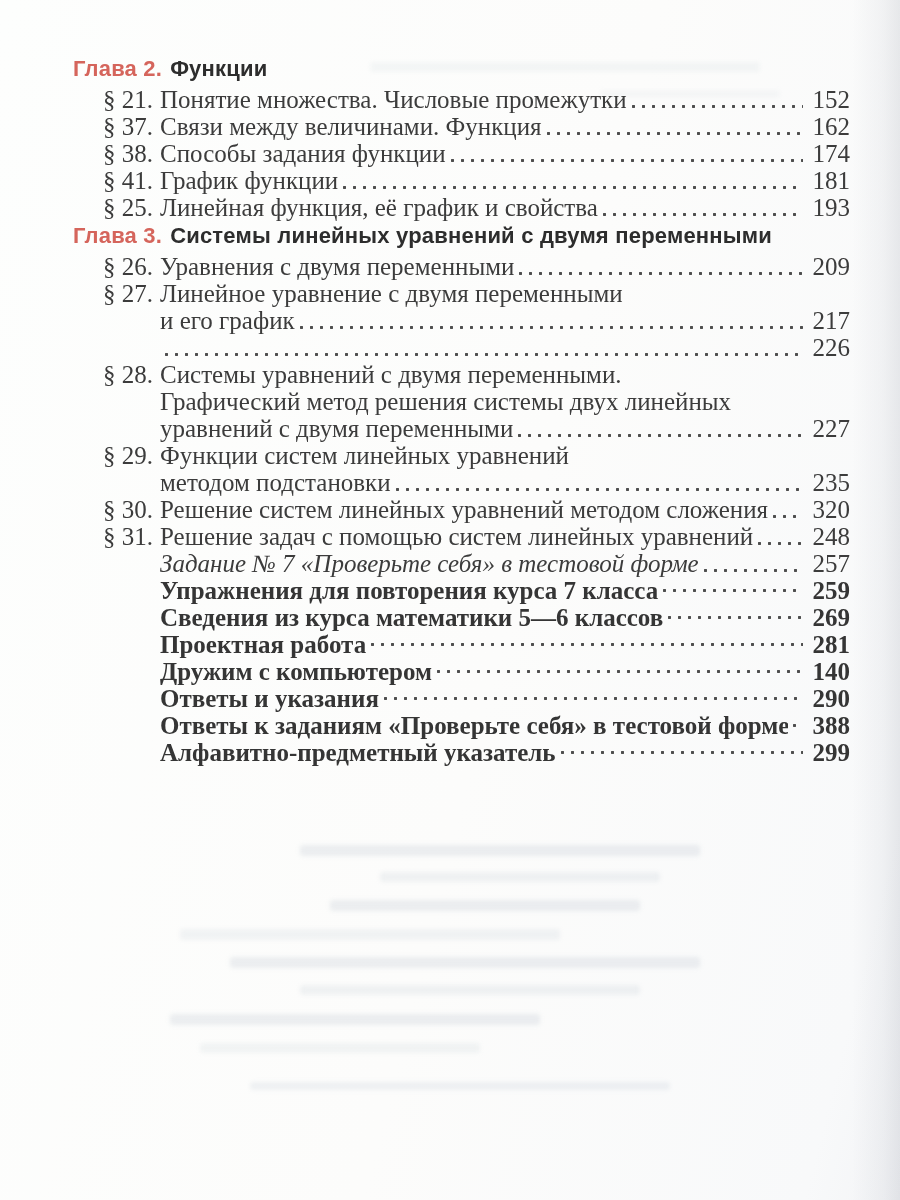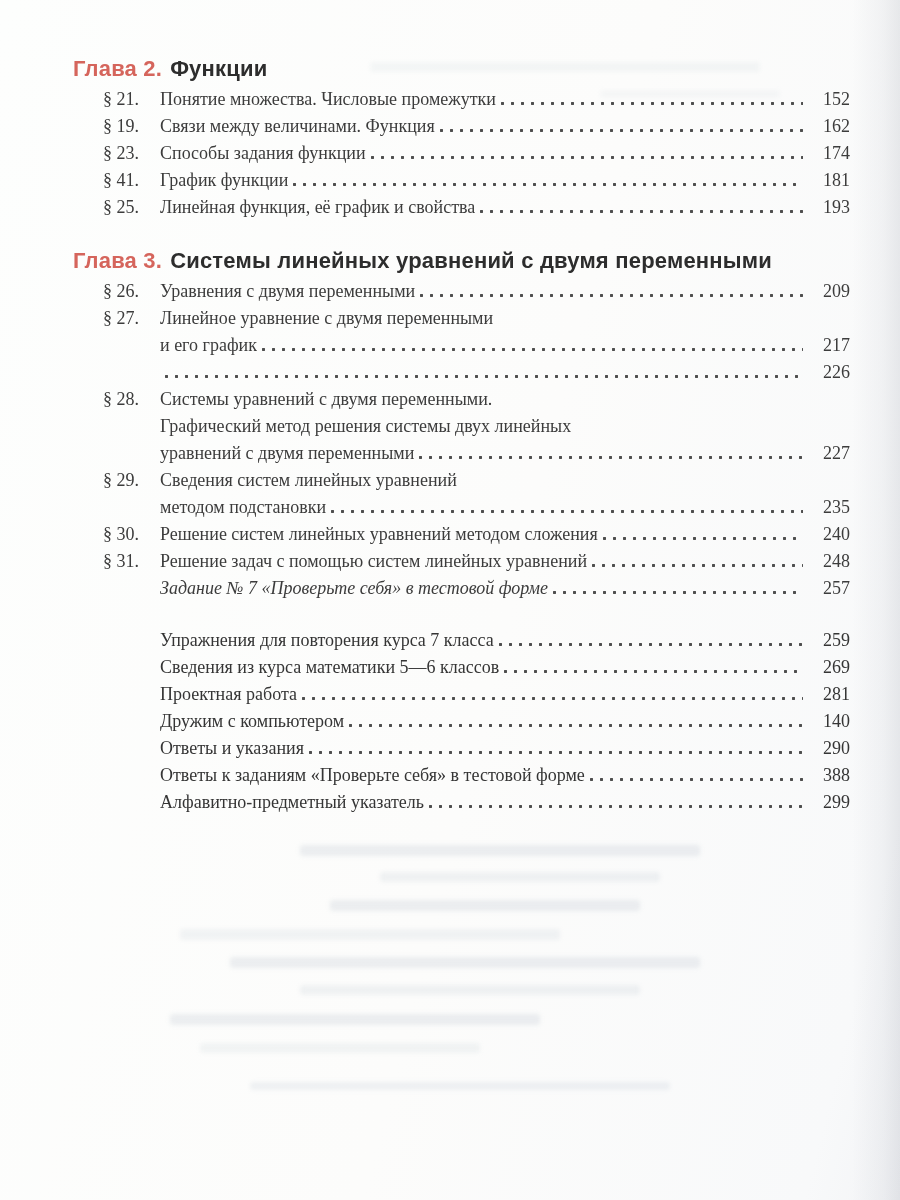--- a/index.html
+++ b/index.html
@@ -25,54 +25,54 @@
   .bleed {
     position: absolute;
     background: rgba(170,182,196,0.20);
     border-radius: 3px;
     filter: blur(2.2px);
   }
   .toc {
     position: absolute;
     left: 73px; right: 50px; top: 54px;
   }
-  .section + .section { margin-top: 25px; }
+  .section + .section { }
   .heading {
     margin: 0 0 3px 0;
     font-family: "Liberation Sans", sans-serif;
     font-weight: bold;
     font-size: 22px;
     line-height: 29px;
     color: #2d2d2d;
     letter-spacing: 0.2px;
     white-space: nowrap;
   }
   .heading .chap { color: var(--accent, #d5655c); margin-right: 8px; }
   .rows { padding-left: 30px; }
   .row {
     display: flex;
     align-items: baseline;
-    font-size: 18px;
+    font-size: 25px;
     line-height: 27px;
     white-space: nowrap;
   }
   .row .lbl { flex: 0 0 57px; }
   .row .txt { flex: 0 1 auto; overflow: hidden; }
   .row .leader {
     flex: 1 1 10px;
     min-width: 0;
     height: 3px;
     margin: 0 7px 1px 5px;
     background-image: radial-gradient(circle at 1.5px 1.5px, #4e4e4e 1.35px, rgba(0,0,0,0) 1.95px);
     background-size: 10px 3px;
     background-repeat: repeat-x;
   }
   .row .pg { flex: 0 0 auto; min-width: 40px; text-align: right; }
   .row.italic .lbl, .row.italic .txt { font-style: italic; }
-  .row.bold { font-weight: normal; color: #353535; }
+  .row.bold { font-weight: bold; color: #353535; align-items: center; }
 </style>
 </head>
 <body>
 
 <div class="scan">
 
   <div class="bleed" style="left:370px; top:62px;  width:390px; height:10px; background:rgba(170,182,196,0.10);"></div>
   <div class="bleed" style="left:600px; top:90px;  width:180px; height:8px;  background:rgba(170,182,196,0.08);"></div>
   <div class="bleed" style="left:300px; top:845px; width:400px; height:11px;"></div>
   <div class="bleed" style="left:380px; top:872px; width:280px; height:10px; background:rgba(170,182,196,0.15);"></div>
@@ -89,28 +89,28 @@
     <h2 class="heading"><span class="chap">Глава 2.</span><span class="chap-title">Функции</span></h2>
     <div class="rows">
   <div class="row">
     <span class="lbl">§ 21.</span>
     <span class="txt">Понятие множества. Числовые промежутки</span>
     <span class="leader"></span>
     <span class="pg">152</span>
   </div>
 
   <div class="row">
-    <span class="lbl">§ 19.</span>
+    <span class="lbl">§ 37.</span>
     <span class="txt">Связи между величинами. Функция</span>
     <span class="leader"></span>
     <span class="pg">162</span>
   </div>
 
   <div class="row">
-    <span class="lbl">§ 23.</span>
+    <span class="lbl">§ 38.</span>
     <span class="txt">Способы задания функции</span>
     <span class="leader"></span>
     <span class="pg">174</span>
   </div>
 
   <div class="row">
     <span class="lbl">§ 41.</span>
     <span class="txt">График функции</span>
     <span class="leader"></span>
     <span class="pg">181</span>
@@ -169,36 +169,36 @@
 
   <div class="row">
     <span class="lbl"></span>
     <span class="txt">уравнений с двумя переменными</span>
     <span class="leader"></span>
     <span class="pg">227</span>
   </div>
 
   <div class="row">
     <span class="lbl">§ 29.</span>
-    <span class="txt">Сведения систем линейных уравнений</span>
+    <span class="txt">Функции систем линейных уравнений</span>
 
   </div>
 
   <div class="row">
     <span class="lbl"></span>
     <span class="txt">методом подстановки</span>
     <span class="leader"></span>
     <span class="pg">235</span>
   </div>
 
   <div class="row">
     <span class="lbl">§ 30.</span>
     <span class="txt">Решение систем линейных уравнений методом сложения</span>
     <span class="leader"></span>
-    <span class="pg">240</span>
+    <span class="pg">320</span>
   </div>
 
   <div class="row">
     <span class="lbl">§ 31.</span>
     <span class="txt">Решение задач с помощью систем линейных уравнений</span>
     <span class="leader"></span>
     <span class="pg">248</span>
   </div>
 
   <div class="row italic">

